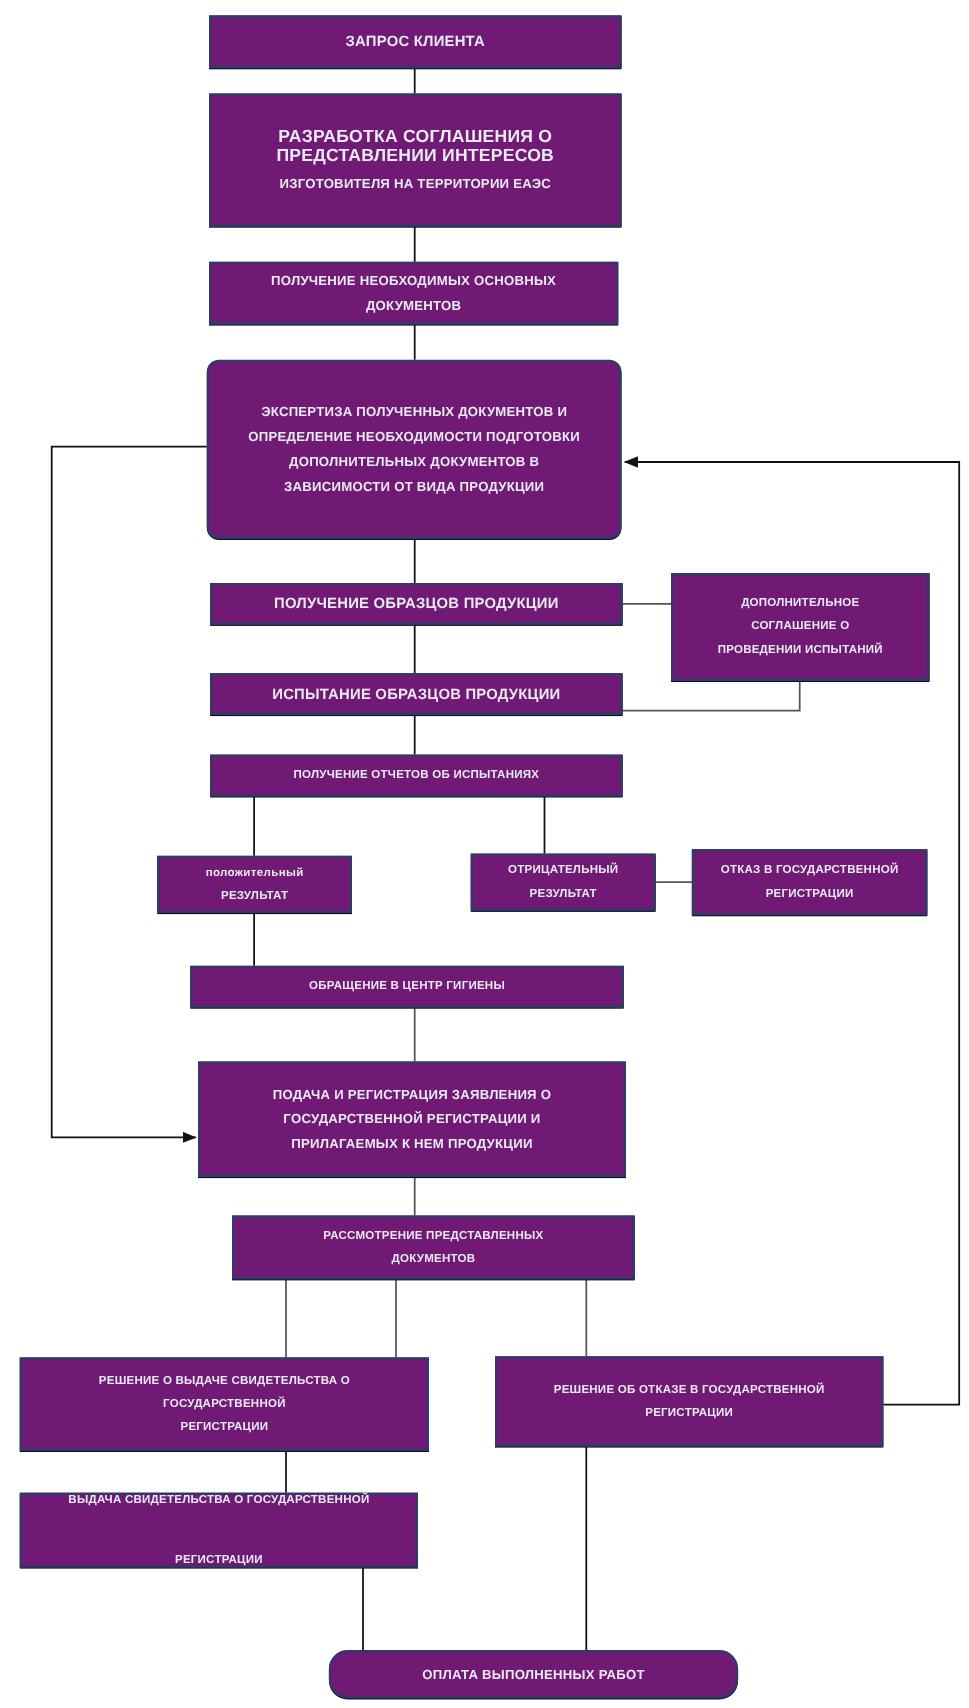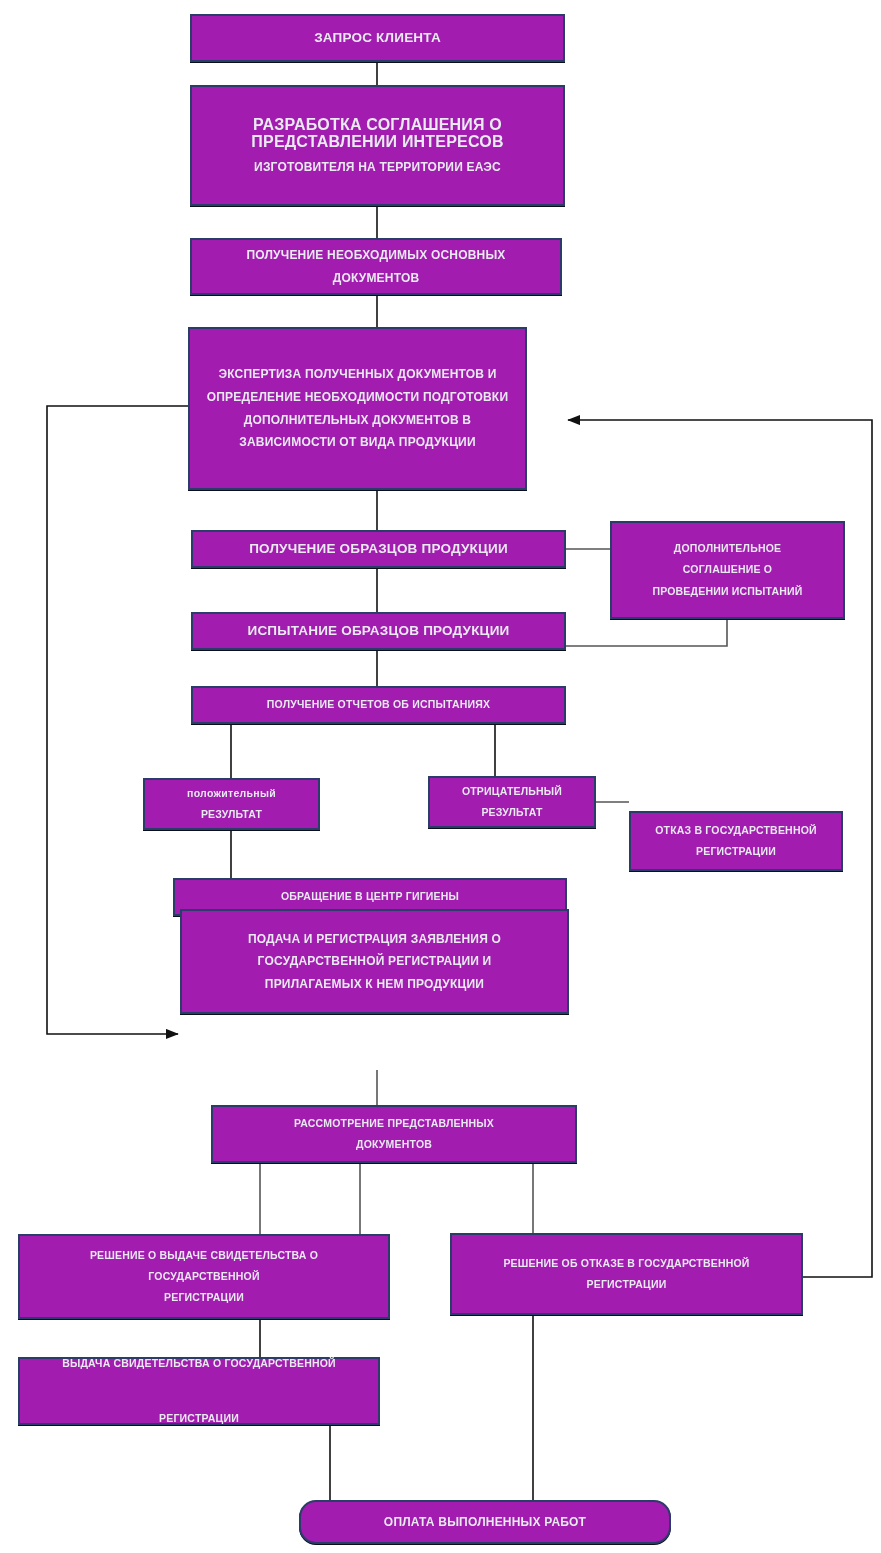--- a/index.html
+++ b/index.html
@@ -22,21 +22,21 @@
     position: absolute;
     left: 0;
     top: 0;
     width: 881px;
     height: 1553px;
     pointer-events: none;
   }
   .node {
     position: absolute;
     box-sizing: border-box;
-    background: #a21caf;
+    background: #701a75;
     border: 2px solid #2b3c6b;
     color: #e8eaf0;
     display: flex;
     flex-direction: column;
     align-items: center;
     justify-content: center;
     text-align: center;
     letter-spacing: 0.2px;
     z-index: 2;
     box-shadow: 0 1px 0 #0a0f1c;
@@ -99,21 +99,21 @@
         <span class="ln">ЗАПРОС КЛИЕНТА</span>
       </div>
       <div class="node med" style="left: 190px; top: 85px; width: 375px; height: 121px;">
         <span class="ln" style="font-size: 16px;">РАЗРАБОТКА СОГЛАШЕНИЯ О ПРЕДСТАВЛЕНИИ ИНТЕРЕСОВ</span>
         <span class="ln">ИЗГОТОВИТЕЛЯ НА ТЕРРИТОРИИ ЕАЭС</span>
       </div>
       <div class="node med" style="left: 190px; top: 238px; width: 372px; height: 57px;">
         <span class="ln">ПОЛУЧЕНИЕ НЕОБХОДИМЫХ ОСНОВНЫХ</span>
         <span class="ln">ДОКУМЕНТОВ</span>
       </div>
-      <div class="node med" style="left: 188px; top: 327px; width: 339px; height: 163px;">
+      <div class="node med" style="left: 188px; top: 327px; width: 377px; height: 163px; border-radius: 11px;">
         <span class="ln">ЭКСПЕРТИЗА ПОЛУЧЕННЫХ ДОКУМЕНТОВ И</span>
         <span class="ln">ОПРЕДЕЛЕНИЕ НЕОБХОДИМОСТИ ПОДГОТОВКИ</span>
         <span class="ln">ДОПОЛНИТЕЛЬНЫХ ДОКУМЕНТОВ В</span>
         <span class="ln">ЗАВИСИМОСТИ ОТ ВИДА ПРОДУКЦИИ</span>
       </div>
       <div class="node big" style="left: 191px; top: 530px; width: 375px; height: 38px;">
         <span class="ln">ПОЛУЧЕНИЕ ОБРАЗЦОВ ПРОДУКЦИИ</span>
       </div>
       <div class="node sml" style="left: 610px; top: 521px; width: 235px; height: 98px;">
         <span class="ln">ДОПОЛНИТЕЛЬНОЕ</span>
@@ -127,28 +127,28 @@
         <span class="ln">ПОЛУЧЕНИЕ ОТЧЕТОВ ОБ ИСПЫТАНИЯХ</span>
       </div>
       <div class="node sml" style="left: 143px; top: 778px; width: 177px; height: 52px;">
         <span class="ln lc">положительный</span>
         <span class="ln">РЕЗУЛЬТАТ</span>
       </div>
       <div class="node sml" style="left: 428px; top: 776px; width: 168px; height: 52px;">
         <span class="ln">ОТРИЦАТЕЛЬНЫЙ</span>
         <span class="ln">РЕЗУЛЬТАТ</span>
       </div>
-      <div class="node sml" style="left: 629px; top: 772px; width: 214px; height: 60px; margin-top: 39px;">
+      <div class="node sml" style="left: 629px; top: 772px; width: 214px; height: 60px;">
         <span class="ln">ОТКАЗ В ГОСУДАРСТВЕННОЙ</span>
         <span class="ln">РЕГИСТРАЦИИ</span>
       </div>
       <div class="node sml" style="left: 173px; top: 878px; width: 394px; height: 38px;">
         <span class="ln">ОБРАЩЕНИЕ В ЦЕНТР ГИГИЕНЫ</span>
       </div>
-      <div class="node med" style="left: 180px; top: 909px; width: 389px; height: 105px;">
+      <div class="node med" style="left: 180px; top: 965px; width: 389px; height: 105px;">
         <span class="ln">ПОДАЧА И РЕГИСТРАЦИЯ ЗАЯВЛЕНИЯ О</span>
         <span class="ln">ГОСУДАРСТВЕННОЙ РЕГИСТРАЦИИ И</span>
         <span class="ln">ПРИЛАГАЕМЫХ К НЕМ ПРОДУКЦИИ</span>
       </div>
       <div class="node sml" style="left: 211px; top: 1105px; width: 366px; height: 58px;">
         <span class="ln">РАССМОТРЕНИЕ ПРЕДСТАВЛЕННЫХ</span>
         <span class="ln">ДОКУМЕНТОВ</span>
       </div>
       <div class="node sml" style="left: 18px; top: 1234px; width: 372px; height: 85px;">
         <span class="ln">РЕШЕНИЕ О ВЫДАЧЕ СВИДЕТЕЛЬСТВА О</span>

